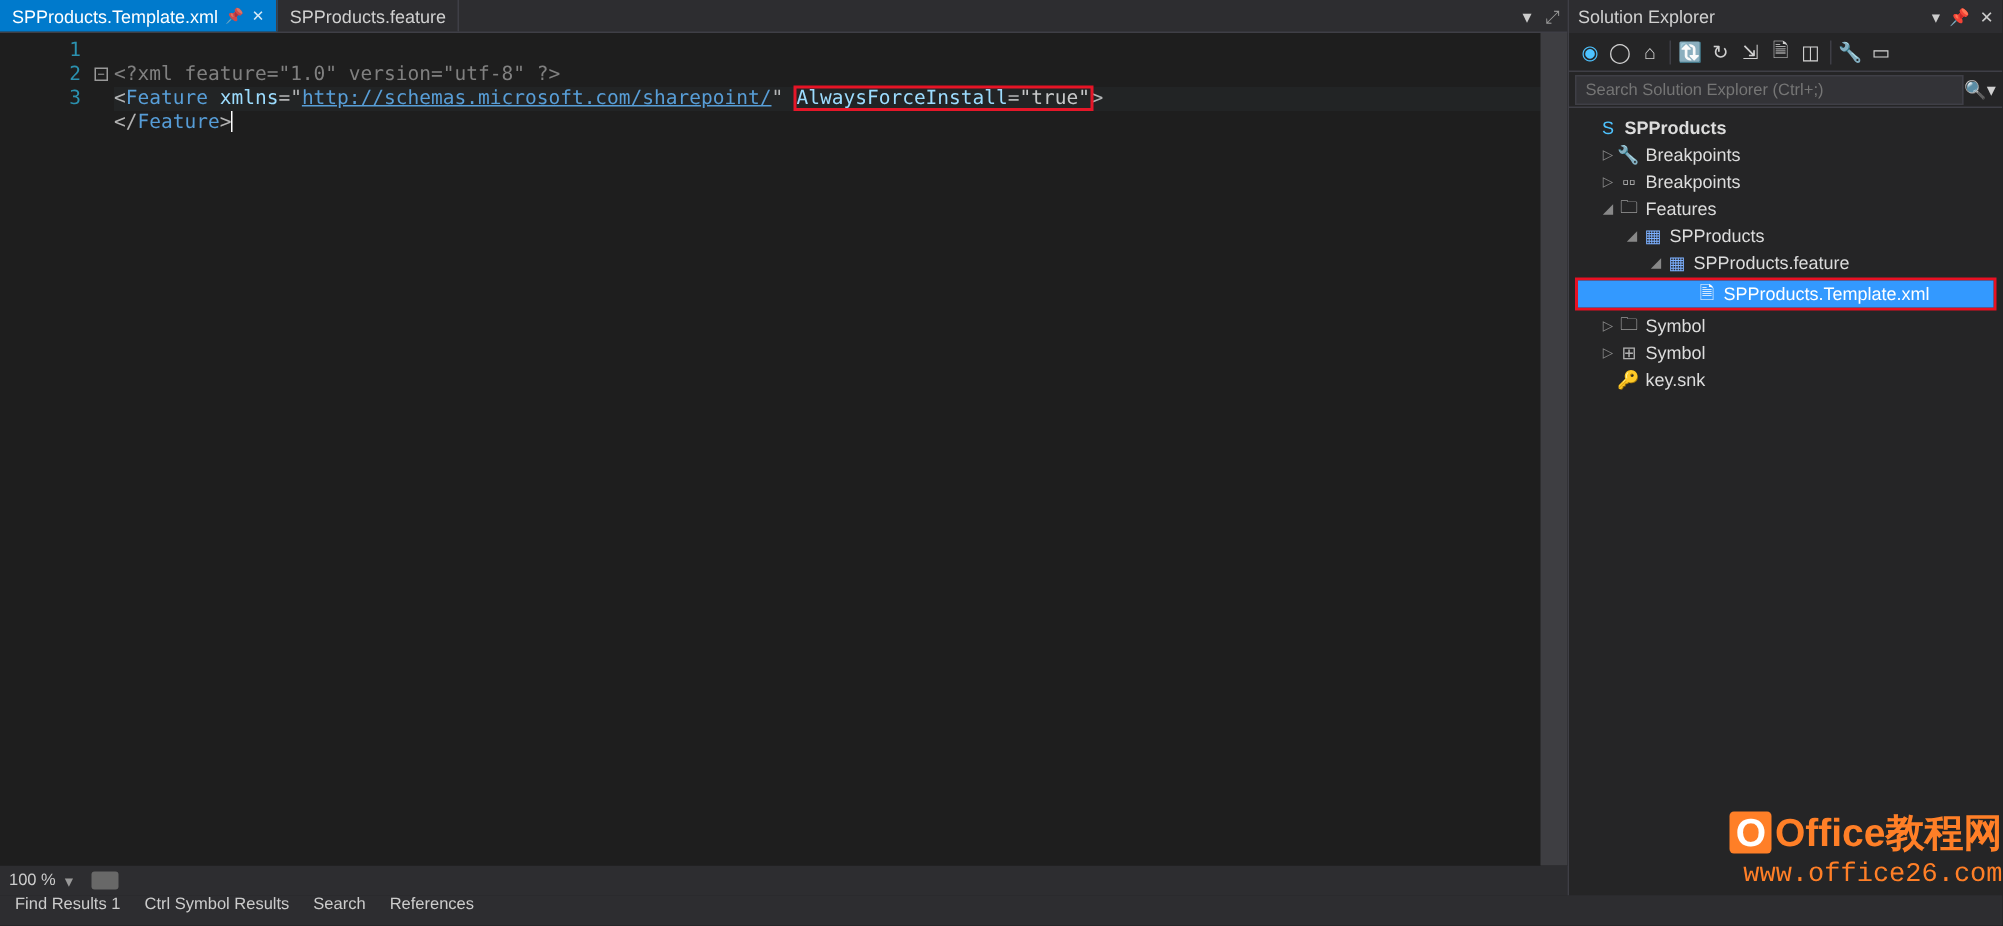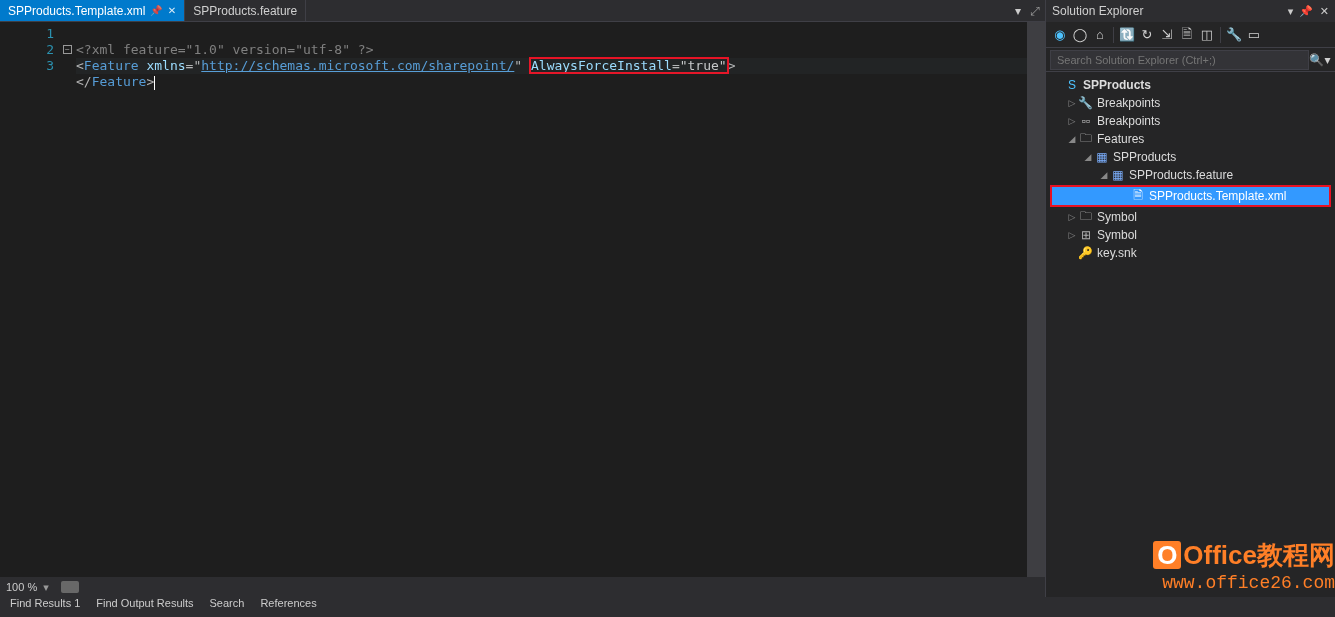--- a/index.html
+++ b/index.html
@@ -195,21 +195,21 @@
           <span class="tw"></span>
           <span class="ic" style="color:#b0b0b0;">🔑</span>
           <span class="lbl">key.snk</span>
         </div>
     </div>
   </div>
 </div>
 
 <div class="bottom-tabs">
   <span class="bt">Find Results 1</span>
-  <span class="bt">Find Output Results</span>
+  <span class="bt">Ctrl Symbol Results</span>
   <span class="bt">Search</span>
   <span class="bt">References</span>
 </div>
 
 <div class="watermark">
   <div class="big"><span class="o">O</span><span>Office教程网</span></div>
   <div class="url">www.office26.com</div>
 </div>
 
 </body></html>

